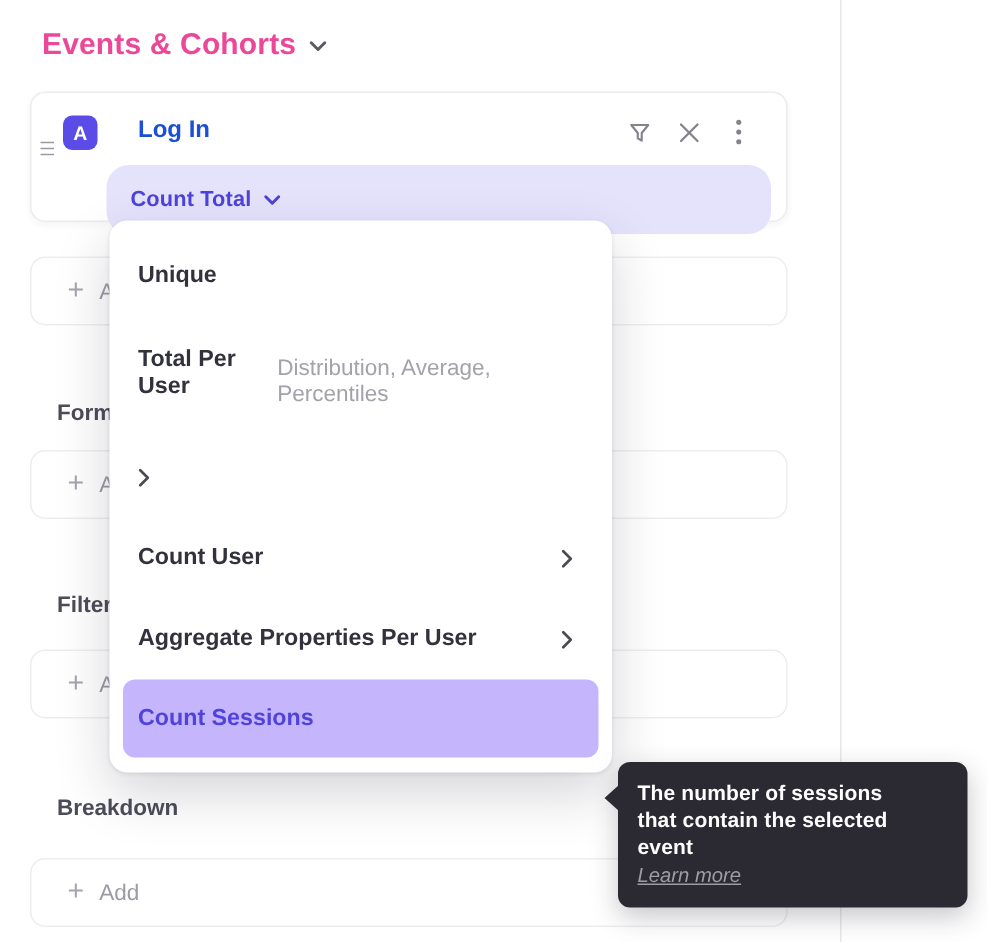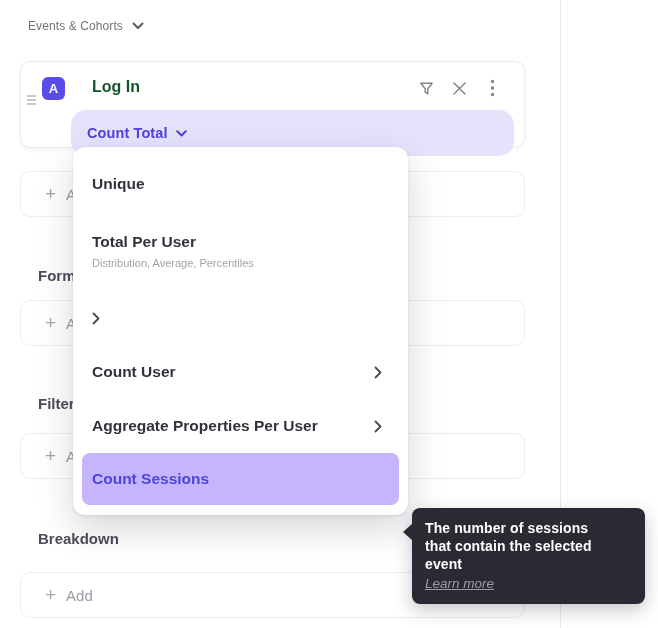--- a/index.html
+++ b/index.html
@@ -5,29 +5,29 @@
   html,body{margin:0;padding:0;background:#fff;}
   .app{
     position:relative;width:658px;height:628px;background:#ffffff;
     font-family:"Liberation Sans",sans-serif;overflow:hidden;
     -webkit-font-smoothing:antialiased;
   }
   .panel-divider{position:absolute;left:560px;top:0;width:1px;height:628px;background:#e8e8eb;}
 
   
   .header{position:absolute;left:28px;top:19px;display:flex;align-items:center;gap:9px;cursor:pointer;}
-  .header-title{font-size:12px;font-weight:400;color:#737373;letter-spacing:.1px;}
+  .header-title{font-size:20px;font-weight:700;color:#ec4899;letter-spacing:.1px;}
 
   
   .event-card{position:absolute;left:20px;top:61px;width:505px;height:87px;box-sizing:border-box;
     background:#fff;border:1px solid #ececf0;border-radius:10px;box-shadow:0 2px 5px rgba(30,30,50,.05);}
   .drag-handle{position:absolute;left:5px;top:29px;cursor:grab;}
   .badge{position:absolute;left:21px;top:15px;width:23px;height:23px;background:#5b4ce8;border-radius:6px;
     color:#fff;font-size:13px;font-weight:700;display:flex;align-items:center;justify-content:center;}
-  .event-name{position:absolute;left:71px;top:16px;font-size:16px;font-weight:600;color:#14532d;cursor:pointer;}
+  .event-name{position:absolute;left:71px;top:16px;font-size:16px;font-weight:600;color:#1d4ed8;cursor:pointer;}
   .card-actions{position:absolute;right:22px;top:16px;display:flex;align-items:center;gap:13px;}
   .icon-btn{width:20px;height:20px;display:flex;align-items:center;justify-content:center;cursor:pointer;border-radius:4px;}
   .pill{position:absolute;left:50px;top:48px;width:443px;height:46px;box-sizing:border-box;border-radius:15px;
     background:#e5e3fc;display:flex;align-items:center;gap:8px;padding-left:16px;cursor:pointer;}
   .pill-label{color:#4f42d9;font-size:14.5px;font-weight:700;letter-spacing:.1px;}
 
   
   .add-card{position:absolute;left:20px;width:505px;height:46px;box-sizing:border-box;background:#fff;
     border:1px solid #ededf1;border-radius:10px;display:flex;align-items:center;gap:10px;
     padding-left:24px;cursor:pointer;}
@@ -36,22 +36,22 @@
   .section-label{position:absolute;left:38px;font-size:15px;font-weight:700;color:#4d4d59;}
 
   
   .menu{position:absolute;left:73px;top:147px;width:335px;box-sizing:border-box;background:#fff;
     border-radius:12px;padding:10px 0;z-index:5;
     box-shadow:0 1px 3px rgba(30,30,50,.10),0 14px 36px rgba(30,30,50,.18);}
   .menu-item{height:54px;display:flex;align-items:center;justify-content:space-between;
     padding:0 26px 0 19px;cursor:pointer;}
   .mi-title{font-size:15.5px;font-weight:600;color:#32323d;}
   .menu-item.two-line{height:80px;}
-  .two-line-text{display:flex;flex-direction:column;justify-content:center;}
-  .mi-sub{font-size:11px;color:#a2a2ab;font-weight:400;margin-top:6px;}
+  .two-line-text{display:flex;flex-direction:row;justify-content:center;}
+  .mi-sub{font-size:15px;color:#a2a2ab;font-weight:400;margin-top:6px;}
   .menu-item.selected{height:52px;margin:0 9px;padding:0 16px 0 10px;background:#c4b5fd;border-radius:8px;}
   .menu-item.selected .mi-title{color:#5143d9;}
 
   
   .tooltip{position:absolute;left:412px;top:508px;width:233px;box-sizing:border-box;background:#2b2a33;
     border-radius:8px;padding:11px 13px 12px;z-index:10;box-shadow:0 6px 18px rgba(30,30,50,.25);}
   .tooltip-text{color:#ffffff;font-size:14px;font-weight:600;line-height:18px;white-space:pre-line;letter-spacing:.1px;}
   .tooltip-link{display:inline-block;margin-top:3px;color:#9c9ca4;font-size:13.5px;font-weight:400;
     text-decoration:underline;cursor:pointer;font-style:italic;}
   .tooltip-arrow{position:absolute;left:-9px;top:15px;width:0;height:0;

